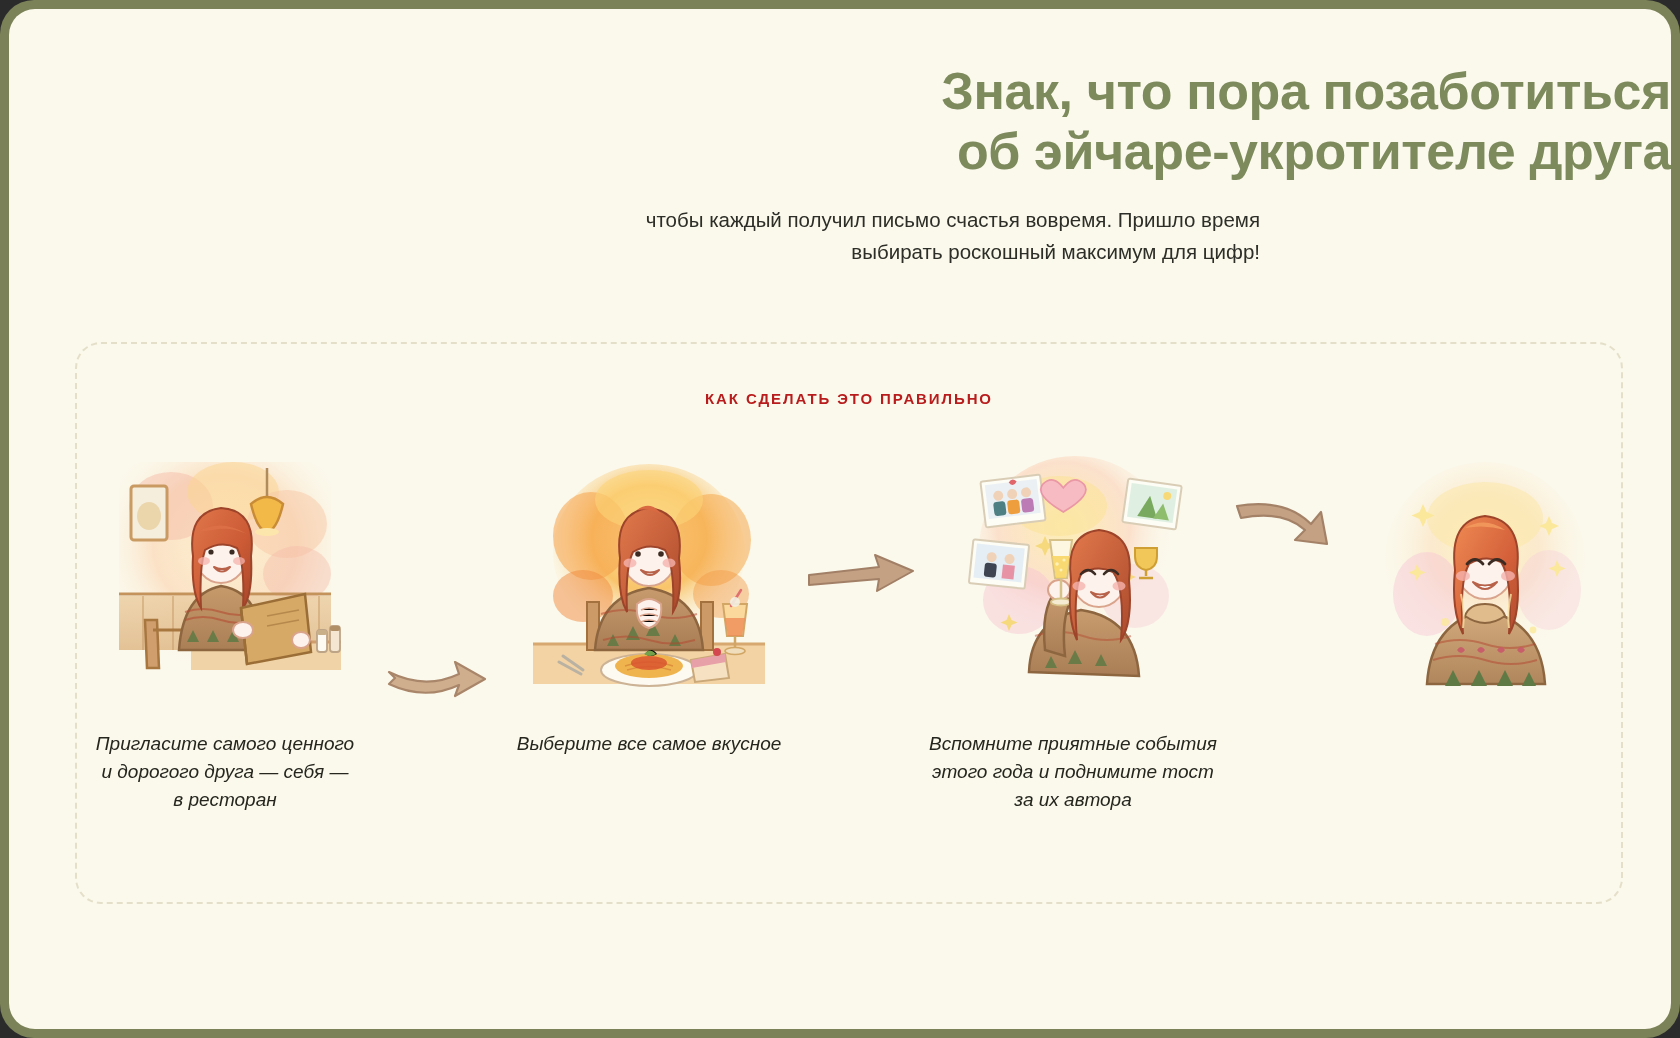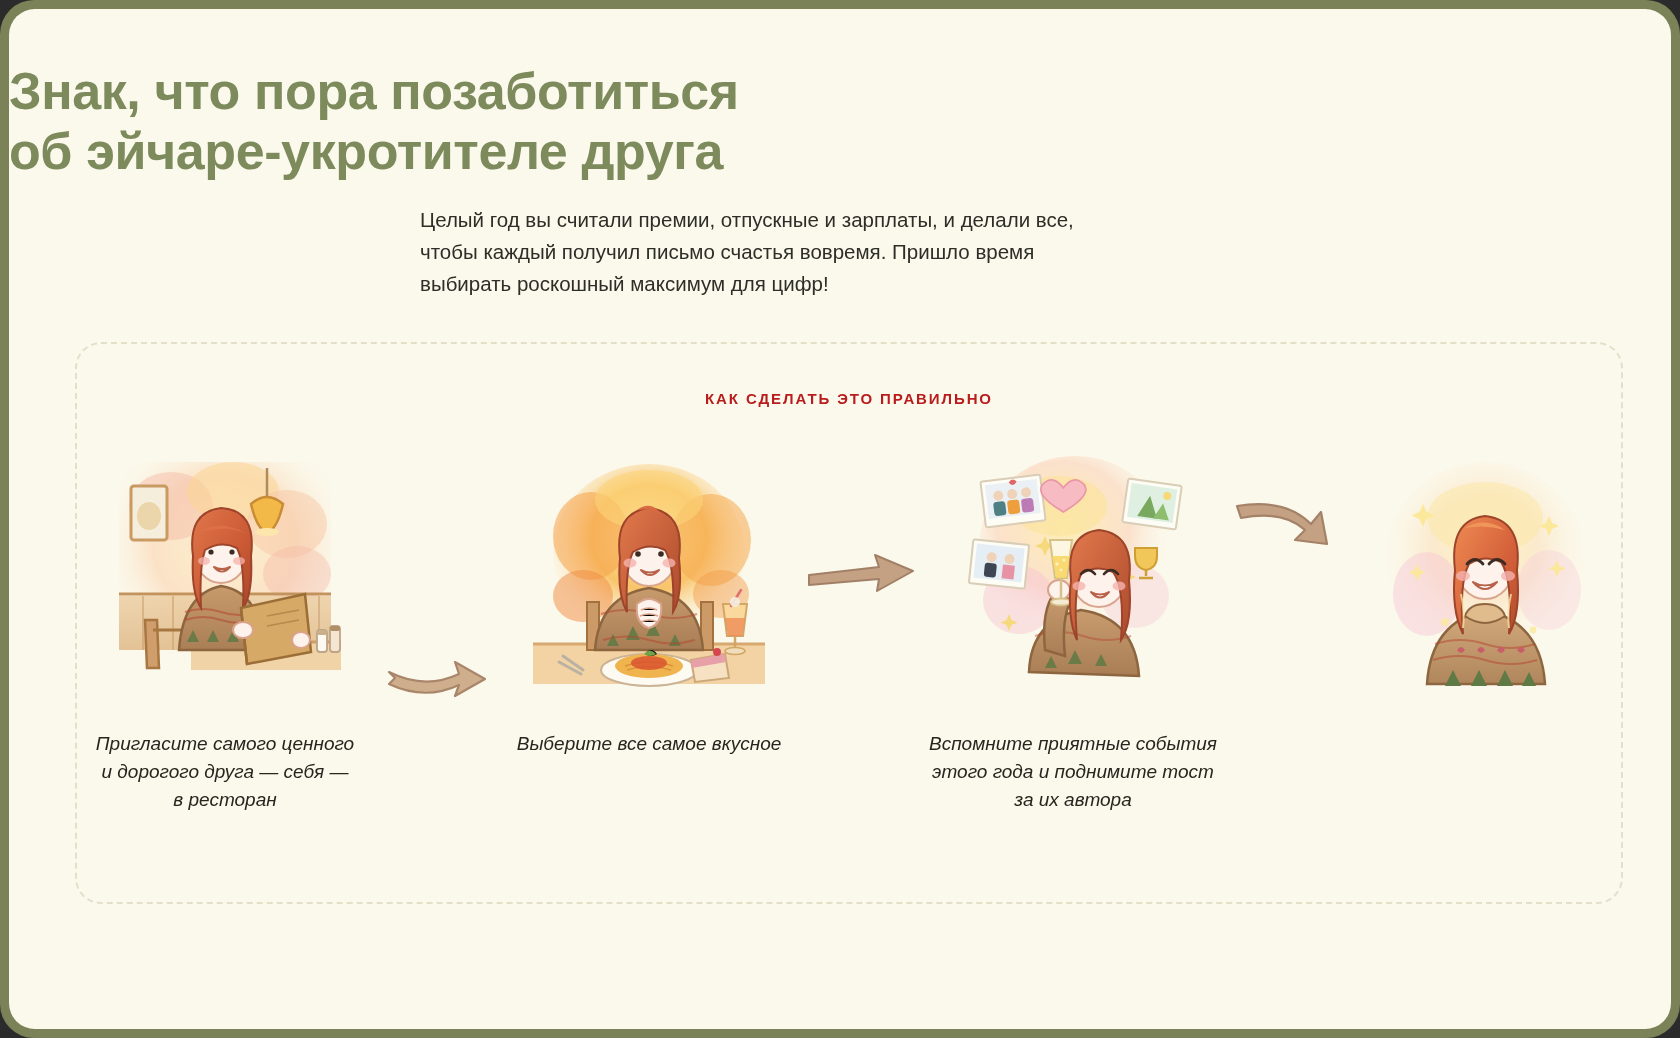--- a/index.html
+++ b/index.html
@@ -32,21 +32,21 @@
     background: #fbf9ec;
     border-radius: 26px;
     overflow: hidden;
   }
 
   
   .header {
     position: absolute;
     left: 0; top: 52px;
     width: 100%;
-    text-align: left;
+    text-align: right;
   }
   .title {
     margin: 0;
     color: #7d8a5c;
     font-size: 52px;
     line-height: 1.16;
     font-weight: 700;
     letter-spacing: -0.4px;
     font-family: "Liberation Sans", sans-serif;
   }
@@ -135,21 +135,20 @@
 
 <div class="frame">
   <div class="canvas">
 
     <div class="header">
       <h1 class="title">
         <span class="line">Знак, что пора позаботиться</span>
         <span class="line">об эйчаре-укротителе друга</span>
       </h1>
       <p class="subtitle">
-        <span class="line">Целый год вы считали премии, отпускные и зарплаты, и делали все,</span>
         <span class="line">чтобы каждый получил письмо счастья вовремя. Пришло время</span>
         <span class="line">выбирать роскошный максимум для цифр!</span>
       </p>
     </div>
 
     <div class="card">
       <div class="card-eyebrow">КАК СДЕЛАТЬ ЭТО ПРАВИЛЬНО</div>
 
       <div class="steps">
 

